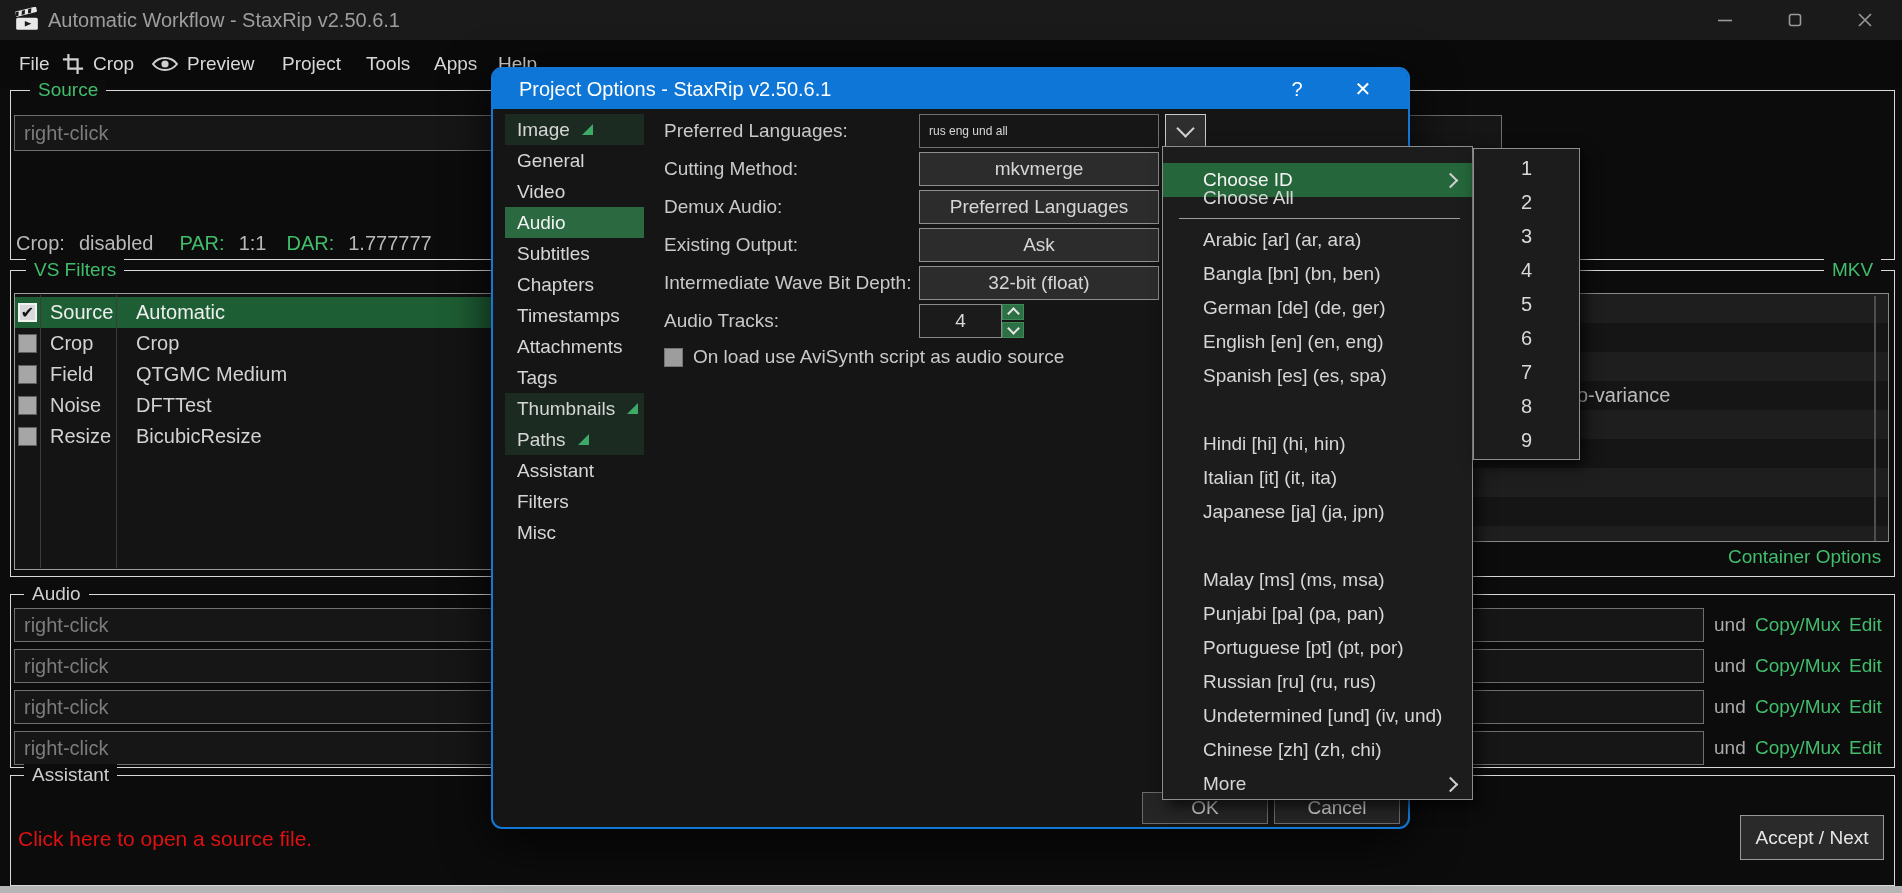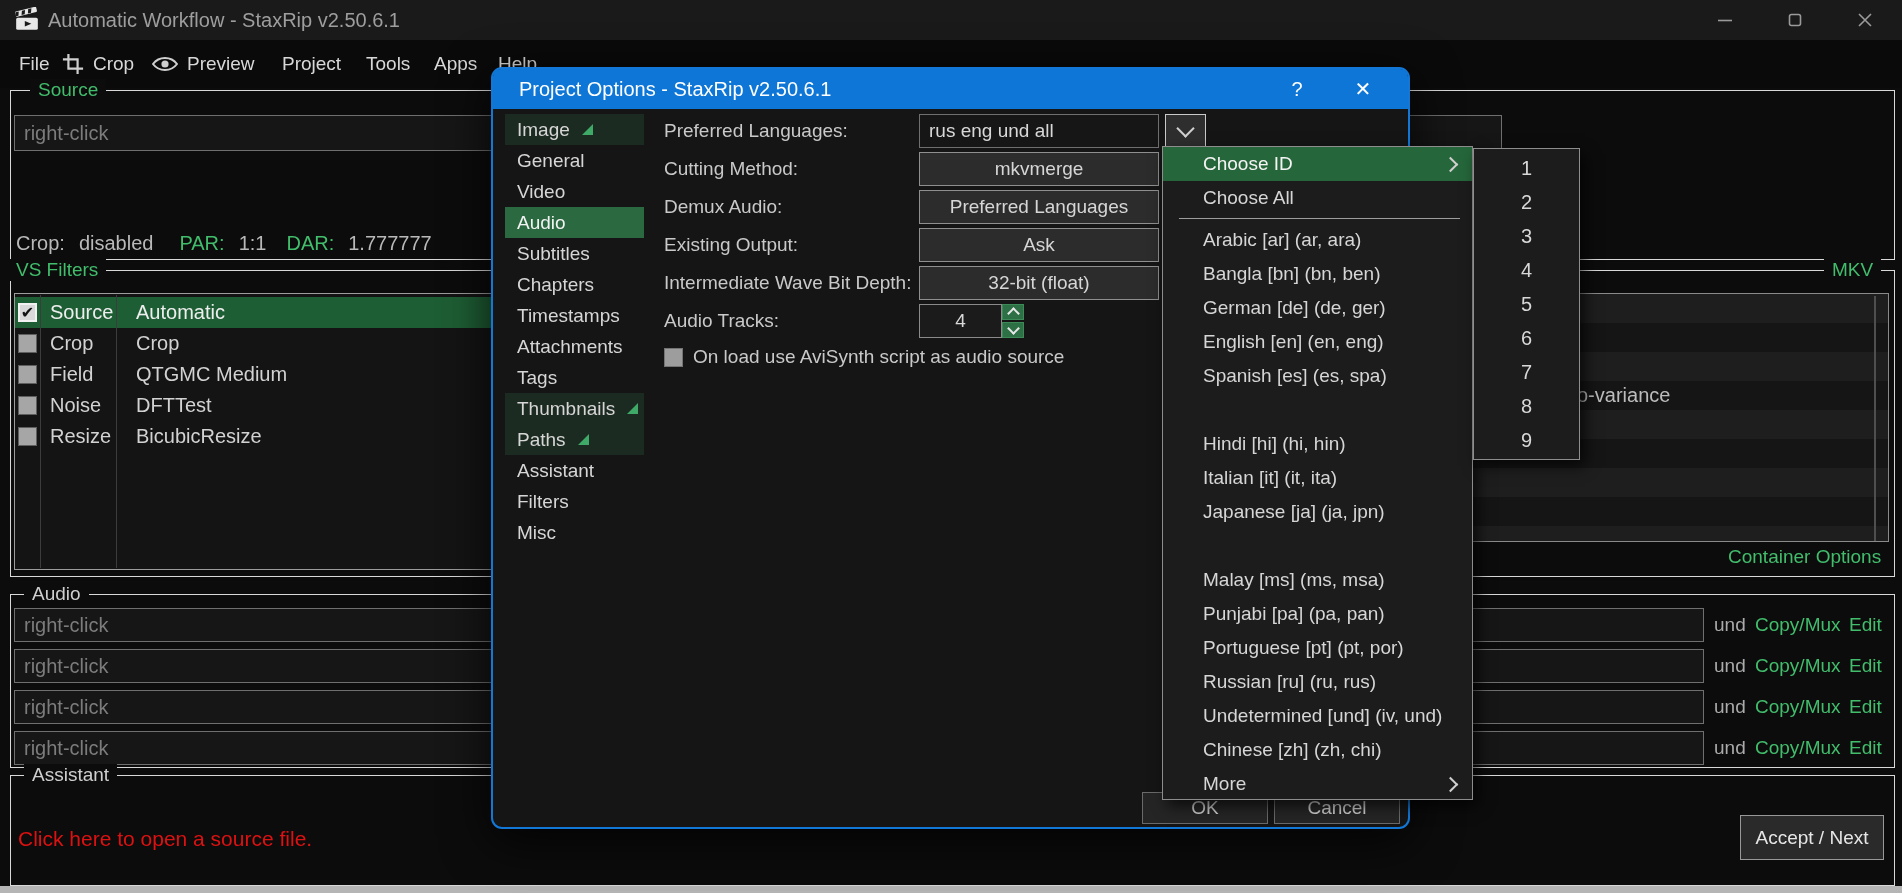--- a/index.html
+++ b/index.html
@@ -171,21 +171,21 @@
       <span style="color:#b9b9b9;margin-right:26px">disabled</span>
       <span class="green">PAR:</span>
       <span style="color:#b9b9b9;margin-right:20px">1:1</span>
       <span class="green">DAR:</span>
       <span style="color:#b9b9b9">1.777777</span>
     </div>
   </section>
 
   <section>
     <div class="abs gbox" style="left:10px;top:270px;width:1180px;height:307px"></div>
-    <div class="abs glabel green" style="left:8px;top:259px">VS Filters</div>
+    <div class="abs glabel green" style="left:26px;top:259px">VS Filters</div>
     <div class="abs vstable" style="left:14px;top:293px;width:1168px;height:277px">
       <div class="colline" style="left:25px"></div>
       <div class="colline" style="left:101px"></div>
       <div class="vsrow sel">
         <span class="cbcell">
             <span class="cb checked">✔</span>
           </span>
         <span class="namecell">Source</span>
         <span class="valcell">Automatic</span>
       </div>
@@ -323,21 +323,21 @@
         <span>Assistant</span>
       </div>
     <div class="snav" style="top:417px">
         <span>Filters</span>
       </div>
     <div class="snav" style="top:448px">
         <span>Misc</span>
       </div>
 
     <div class="flabel" style="top:45px">Preferred Languages:</div>
-    <input class="tb" style="left: 426px; top: 45px; width: 240px; height: 34px; font-size: 19px;" value="rus eng und all">
+    <input class="tb" style="left: 426px; top: 45px; width: 240px; height: 34px; font-size: 12px;" value="rus eng und all">
     <div class="ddbtn">
         <span class="chev-down"></span>
       </div>
 
     <div class="flabel" style="top:83px">Cutting Method:</div>
     <div class="dbtn" style="top:83px">mkvmerge</div>
 
     <div class="flabel" style="top:121px">Demux Audio:</div>
     <div class="dbtn" style="top:121px">Preferred Languages</div>
 
@@ -357,21 +357,21 @@
       </div>
 
     <div class="dcb"></div>
     <div class="flabel" style="left:200px;top:271px;height:34px">On load use AviSynth script as audio source</div>
 
     <div class="okbtn" style="left:649px">OK</div>
     <div class="okbtn" style="left:781px">Cancel</div>
   </div>
 
   <div class="abs ctxmenu">
-    <div class="citem sel" style="top:0">
+    <div class="citem sel" style="top:16px">
         <span>Choose ID</span>
         <span class="chev-right"></span>
       </div>
     <div class="citem" style="top:34px">
         <span>Choose All</span>
       </div>
     <div class="csep" style="top:71px"></div>
     <div class="citem" style="top:76px">
         <span>Arabic [ar] (ar, ara)</span>
       </div>

